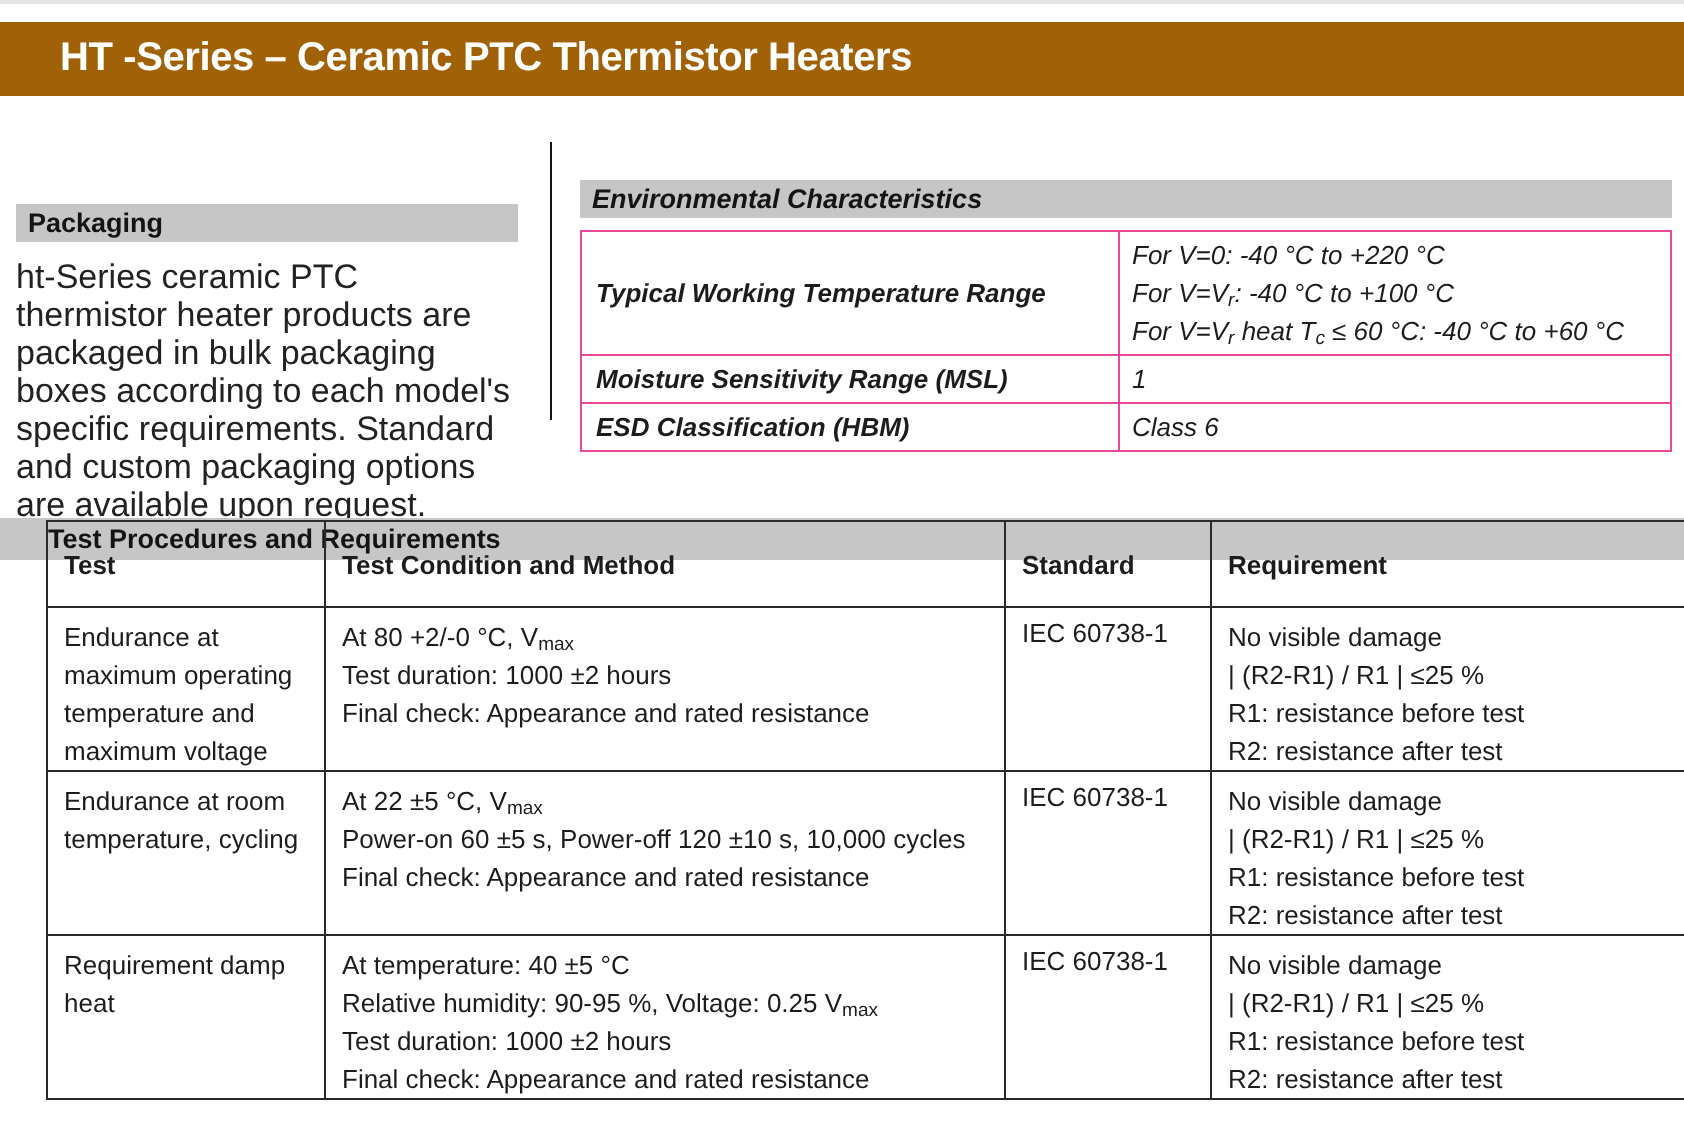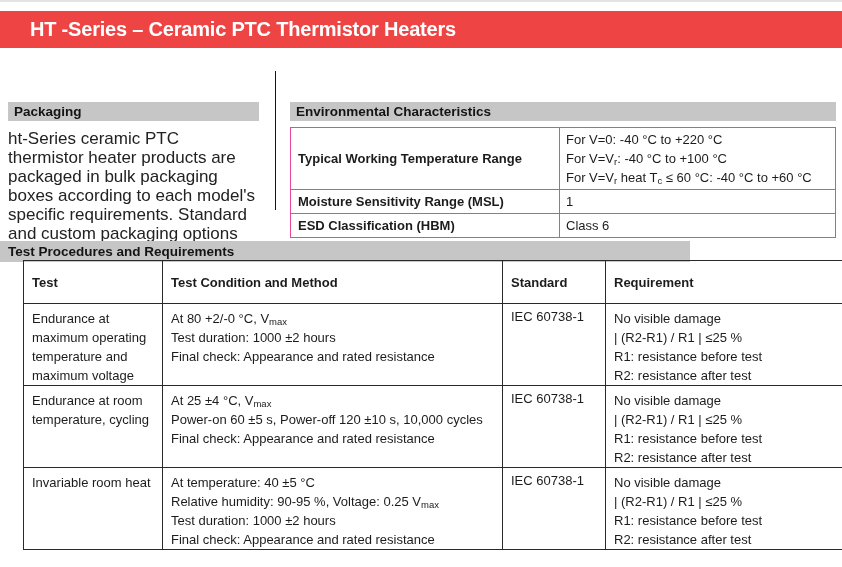--- a/index.html
+++ b/index.html
@@ -17,21 +17,21 @@
   }
   .top-hairline {
     position:absolute; top:0; left:0;
     width:842px; height:2px;
     background:#e3e3e3;
   }
   
   .titlebar {
     position:absolute; top:11px; left:0;
     width:842px; height:37px;
-    background:#ef4444;
+    background:#a16207;
   }
   .titlebar .t {
     color:#ffffff;
     font-weight:bold;
     font-size:20px;
     line-height:37px;
     padding-left:30px;
     letter-spacing:-0.2px;
   }
   
@@ -56,44 +56,45 @@
     line-height:19px;
     color:#222222;
   }
   .vdivider {
     position:absolute; left:275px; top:71px;
     width:1px; height:139px;
     background:#141414;
   }
   
   .env {
-    position:absolute; left:290px; top:74px;
+    position:absolute; left:290px; top:62px;
     width:546px;
+    font-style:italic;
   }
   .env table {
     margin-top:6px;
     border-collapse:collapse;
     width:100%;
     font-size:13px;
     table-layout:fixed;
   }
   .env td {
     border:1px solid #ec4899;
     padding:2px 6px;
     vertical-align:middle;
   }
   .env td.lbl { font-weight:bold; width:269px; padding-left:7px; }
   .env tr.er1 td { height:61px; }
   .env tr.er2 td, .env tr.er3 td { height:24px; }
   
   .tests-head {
-    position:absolute; left:0; top:213px;
-    width:690px; height:21px;
+    position:absolute; left:0; top:231px;
+    width:842px; height:21px;
     line-height:21px;
-    padding-left:8px;
+    padding-left:24px;
   }
   .tests {
     position:absolute; left:3px; top:260px;
     width:835px;
     padding-left:20px;
   }
   .tests table {
     border-collapse:collapse;
     width:100%;
     font-size:13px;
@@ -204,34 +205,34 @@
         <td class="rich">
               <div><span>No visible damage</span></div>
               <div><span>| (R2-R1) / R1 | ≤25 %</span></div>
               <div><span>R1: resistance before test</span></div>
               <div><span>R2: resistance after test</span></div>
             </td>
       </tr>
       <tr class="tr2">
         <td class="test-name">Endurance at room temperature, cycling</td>
         <td class="rich">
-              <div><span>At 25 ±4 °C, V</span><sub>max</sub></div>
+              <div><span>At 22 ±5 °C, V</span><sub>max</sub></div>
               <div><span>Power-on 60 ±5 s, Power-off 120 ±10 s, 10,000 cycles</span></div>
               <div><span>Final check: Appearance and rated resistance</span></div>
             </td>
         <td>IEC 60738-1</td>
         <td class="rich">
               <div><span>No visible damage</span></div>
               <div><span>| (R2-R1) / R1 | ≤25 %</span></div>
               <div><span>R1: resistance before test</span></div>
               <div><span>R2: resistance after test</span></div>
             </td>
       </tr>
       <tr class="tr3">
-        <td class="test-name">Invariable room heat</td>
+        <td class="test-name">Requirement damp heat</td>
         <td class="rich">
               <div><span>At temperature: 40 ±5 °C</span></div>
               <div><span>Relative humidity: 90-95 %, Voltage: 0.25 V</span><sub>max</sub></div>
               <div><span>Test duration: 1000 ±2 hours</span></div>
               <div><span>Final check: Appearance and rated resistance</span></div>
             </td>
         <td>IEC 60738-1</td>
         <td class="rich">
               <div><span>No visible damage</span></div>
               <div><span>| (R2-R1) / R1 | ≤25 %</span></div>

